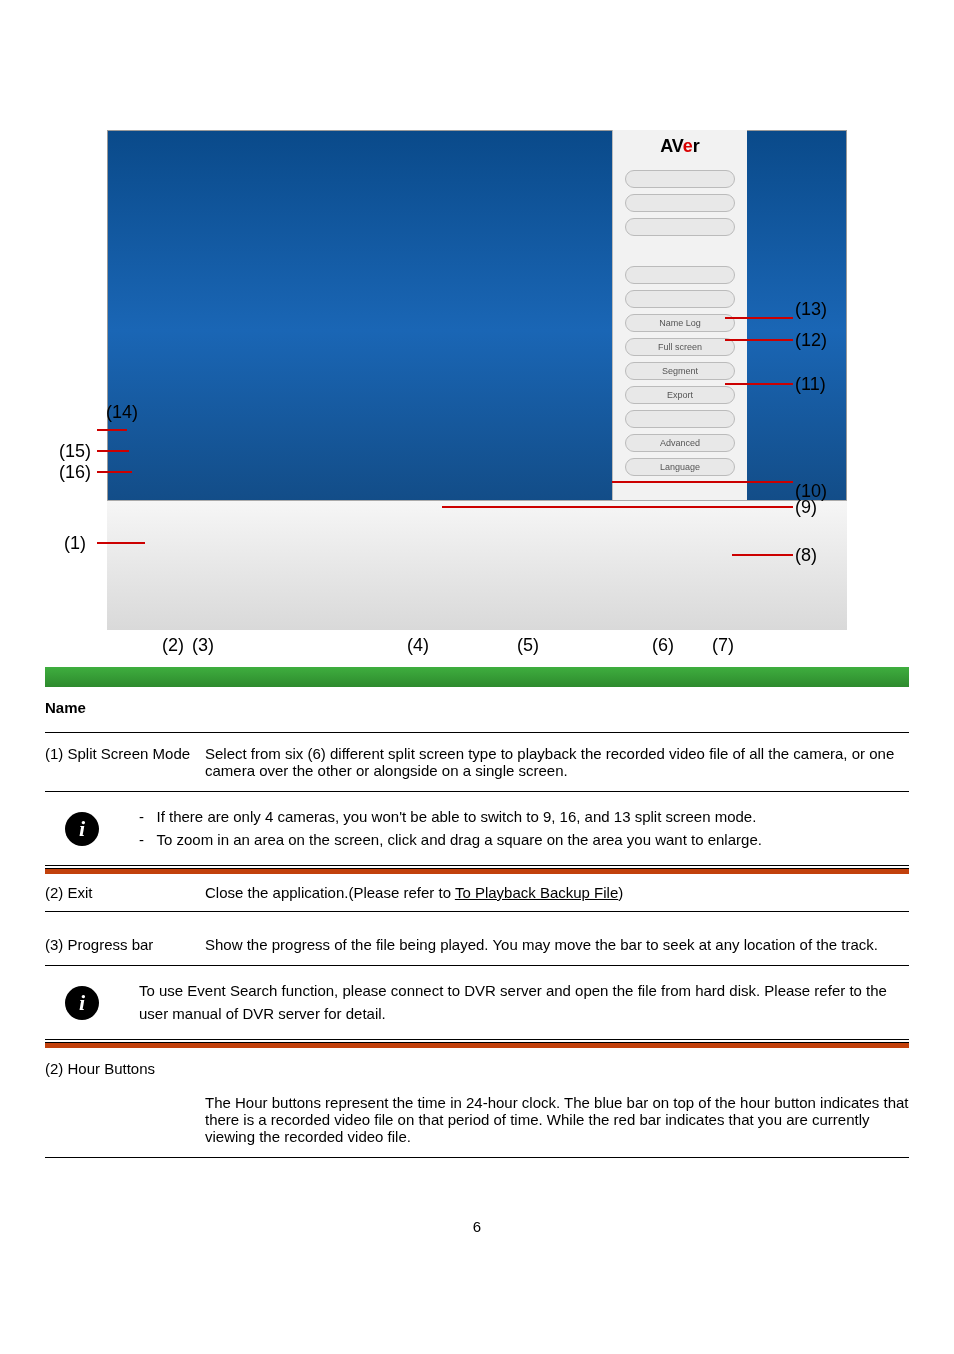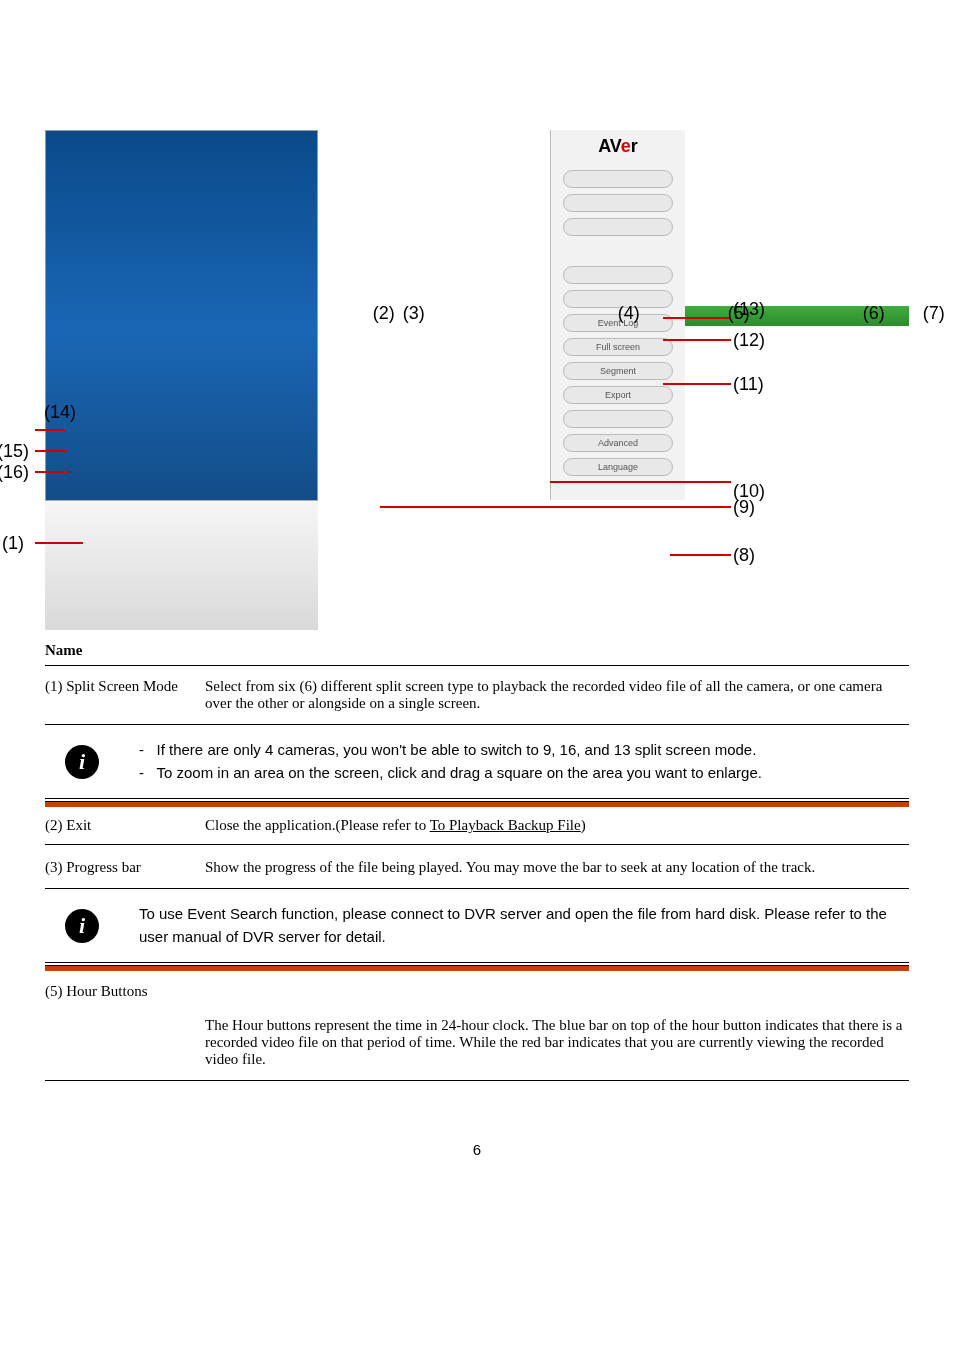--- a/index.html
+++ b/index.html
@@ -1,44 +1,44 @@
 <!DOCTYPE html>
 <html><head>
 <meta charset="utf-8">
 <style>
   * { margin: 0; padding: 0; box-sizing: border-box; }
   html, body { width: 954px; background: #fff; font-family: Arial, sans-serif; font-size: 15px; color: #000; }
   .page { width: 954px; padding: 0 45px 40px 45px; }
-  .figure-area { width: 100%; display: flex; align-items: center; }
+  .figure-area { width: 100%; display: flex; flex-direction: column; align-items: center; }
   .figure-img { position: relative; width: 740px; height: 500px; margin: 130px auto 0 auto; }
   
   .fig-bg { position: absolute; inset: 0; border: 1px solid #999; background: linear-gradient(180deg,#0a4a8a 0%, #1a66b5 40%, #0d3a66 100%); }
   .fig-right { position: absolute; right: 0; top: 0; width: 135px; height: 370px; background: #f2f2f2; border-left: 1px solid #bbb; display:flex; flex-direction:column; align-items:center; padding-top:6px; }
   .logo { font-weight: bold; font-size: 18px; color:#000; margin-bottom:10px; }
   .logo .r { color:#d90000; }
   .side-btn { width: 110px; height: 18px; margin: 3px 0; border-radius: 9px; background: #e8e8e8; border:1px solid #bbb; font-size:9px; display:flex; align-items:center; justify-content:center; color:#555; }
   .fig-bottom { position:absolute; left:0; right:0; bottom:0; height:130px; background:linear-gradient(180deg,#f6f6f6,#d9d9d9); border-top:1px solid #aaa; }
   .lab { position:absolute; font-family: Arial; font-size: 18px; color:#000; }
   .leader { position:absolute; background:#c00; }
   .leader-h { height:2px; }
   
   .bottom-labels { width:740px; position:relative; height:35px; margin:0 auto; }
   .green-bar { width:100%; height:20px; background:linear-gradient(180deg,#3fae3f,#2d8a2d); margin:2px auto 0 auto; max-width:864px; }
 
   
-  .row { display:flex; border-bottom:1px solid #000; padding: 12px 0; font-family: Liberation Serif, serif; }
+  .row { display:flex; border-bottom:1px solid #000; padding: 12px 0; }
   .row.nb { border-bottom: none; }
   .row.thin-top { border-top:5px solid #c2410c; }
   .header-cell { font-weight: bold; padding-right: 20px; white-space: nowrap; }
   .col-name { width: 160px; padding-right: 10px; }
   .col-func { flex:1; }
   .info-row { display:flex; align-items:center; padding: 14px 0 14px 20px; }
   .info-icon { width:34px; height:34px; border-radius:50%; background:#000; color:#fff; display:flex; align-items:center; justify-content:center; font-family: Georgia, serif; font-weight:bold; font-style:italic; font-size:22px; margin-right:40px; flex-shrink:0; }
   .info-text { flex:1; line-height:1.5; }
-  .section { margin-top: 2px; }
+  .section { margin-top: 12px; }
   .page-num { text-align:center; margin-top:60px; font-size:15px; }
 </style>
 </head>
 <body>
 
 <div class="page">
 
   <div class="figure-area">
     <div class="figure-img">
       <div class="fig-bg"></div>
@@ -57,21 +57,21 @@
             <span></span>
           </div>
         <div style="height:24px"></div>
         <div class="side-btn">
             <span></span>
           </div>
         <div class="side-btn">
             <span></span>
           </div>
         <div class="side-btn">
-            <span>Event Log</span>
+            <span>Name Log</span>
           </div>
         <div class="side-btn">
             <span>Full screen</span>
           </div>
         <div class="side-btn">
             <span>Segment</span>
           </div>
         <div class="side-btn">
             <span>Export</span>
           </div>
@@ -157,21 +157,21 @@
     </div>
     <div style="border-top:1px solid #000;">
       <div class="info-row" style="border-bottom:4px double #000;">
         <div class="info-icon">i</div>
         <div class="info-text">To use Event Search function, please connect to DVR server and open the file from hard disk. Please refer to the user manual of DVR server for detail.</div>
       </div>
     </div>
   </div>
 
   <div class="row thin-top" style="border-bottom:1px solid #000;">
-    <div class="col-name">(5) Hour Buttons</div>
+    <div class="col-name">(2) Hour Buttons</div>
     <div class="col-func">
       <br><br>
       <span>The Hour buttons represent the time in 24-hour clock. The blue bar on top of the hour button indicates that there is a recorded video file on that period of time. While the red bar indicates that you are currently viewing the recorded video file.</span>
     </div>
   </div>
 
   <div class="page-num">6</div>
 </div>
 
 </body></html>

